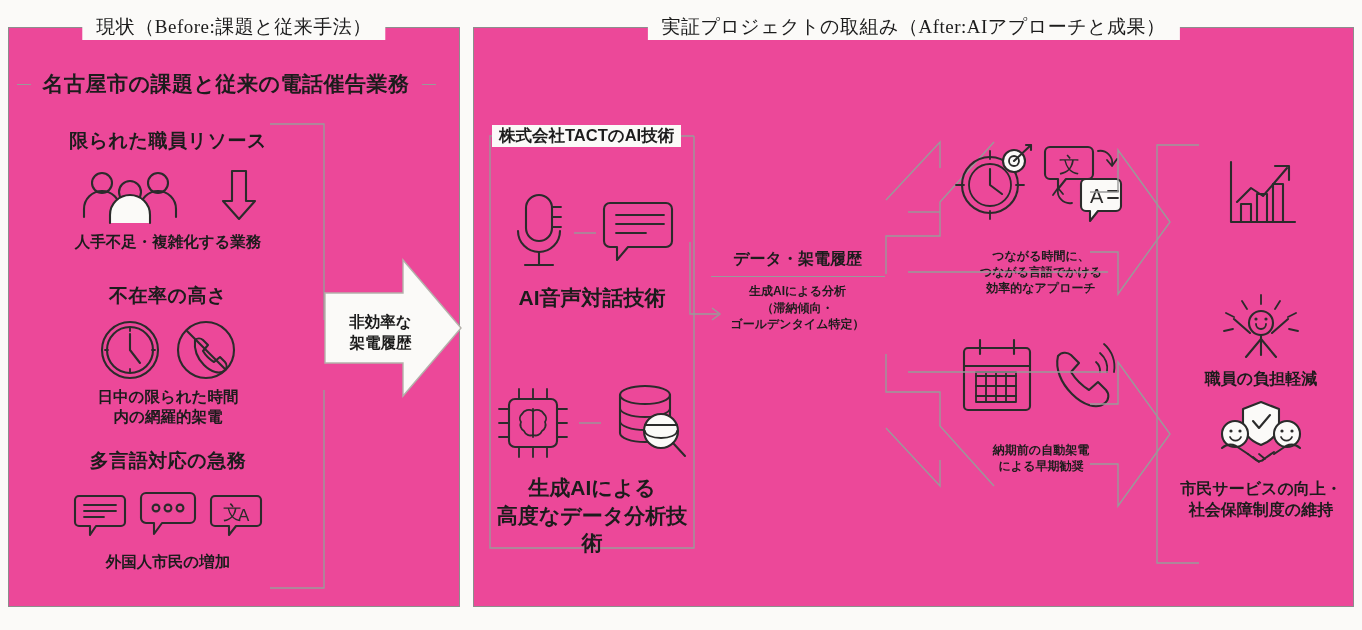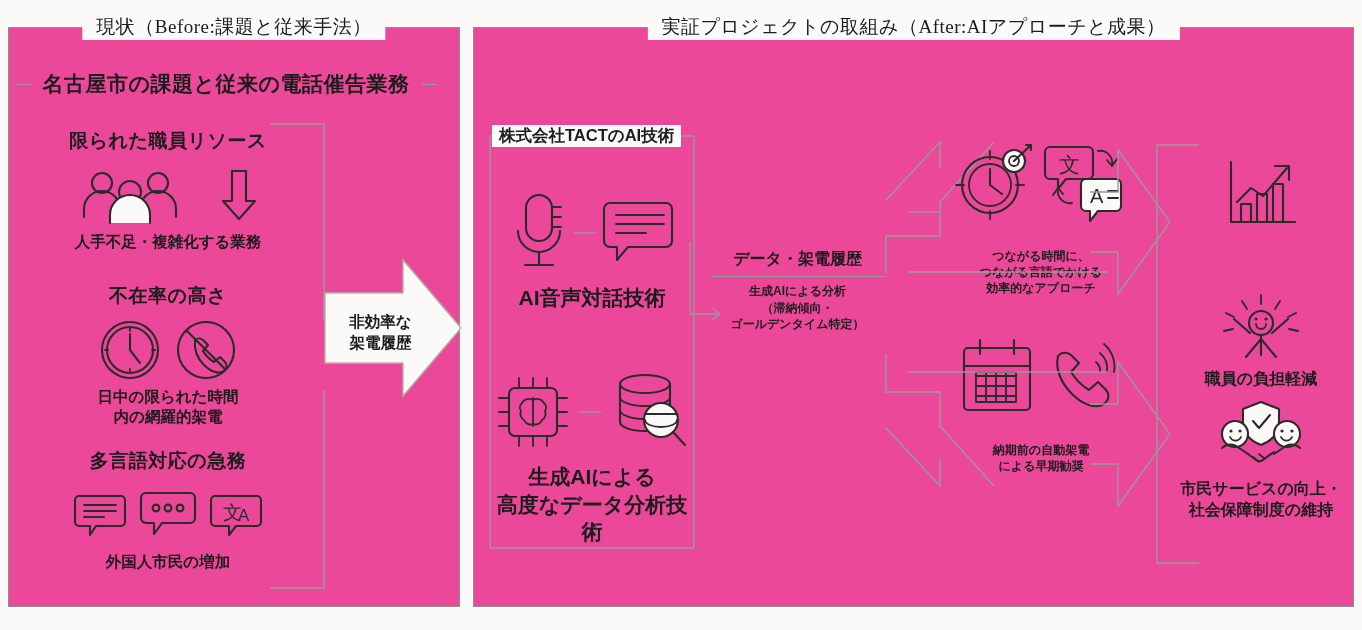--- a/index.html
+++ b/index.html
@@ -101,21 +101,21 @@
     font-size:16.5px; font-weight:bold; white-space:nowrap;
   }
   .tech{
     position:absolute; width:208px; left:488px; text-align:center;
   }
   .tech .icons{
     height:95px; display:flex; align-items:center; justify-content:center; gap:4px;
   }
   .tech .cap{ font-size:21px; font-weight:bold; line-height:1.32; margin-top:4px; }
   #tech-1{ top:185px; }
-  #tech-2{ top:364px; }
+  #tech-2{ top:375px; }
 
   
   #analysis-group{
     position:absolute; left:700px; top:248px; width:195px; text-align:center;
   }
   #analysis-a{ font-size:16px; font-weight:bold; line-height:1.34; }
   #analysis-divider{
     width:174px; height:1px; background:#9a9a9a; margin:7px auto 6px;
   }
   #analysis-b{ font-size:12px; font-weight:bold; line-height:1.34; }

